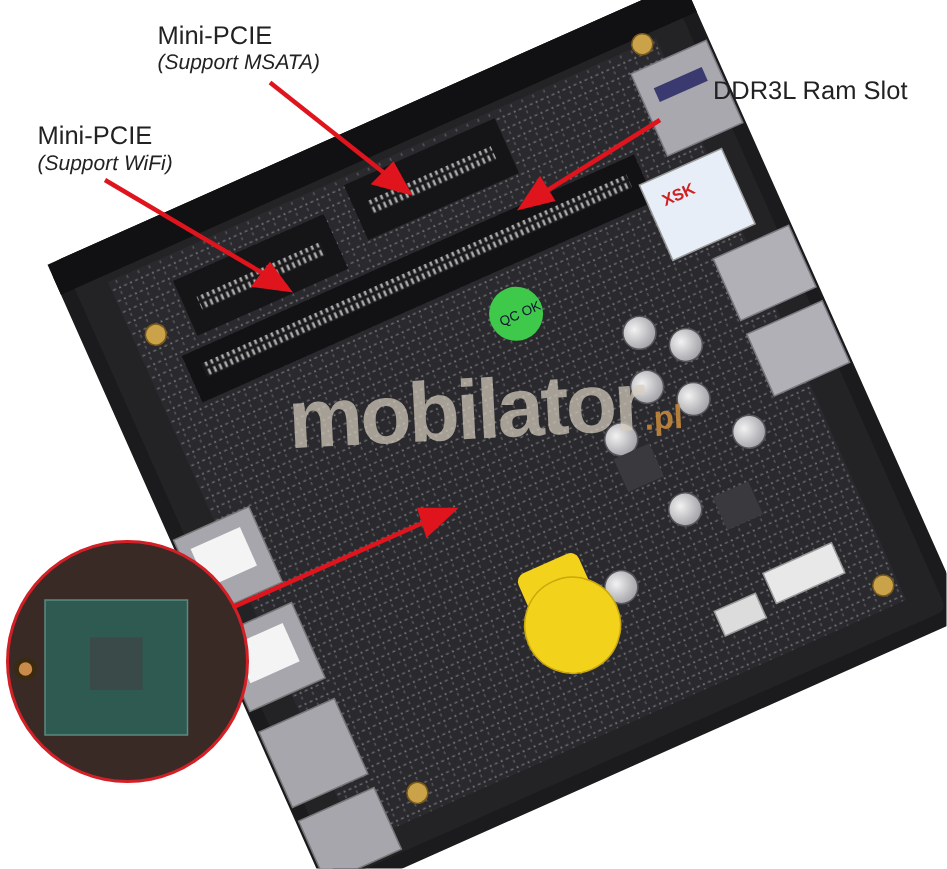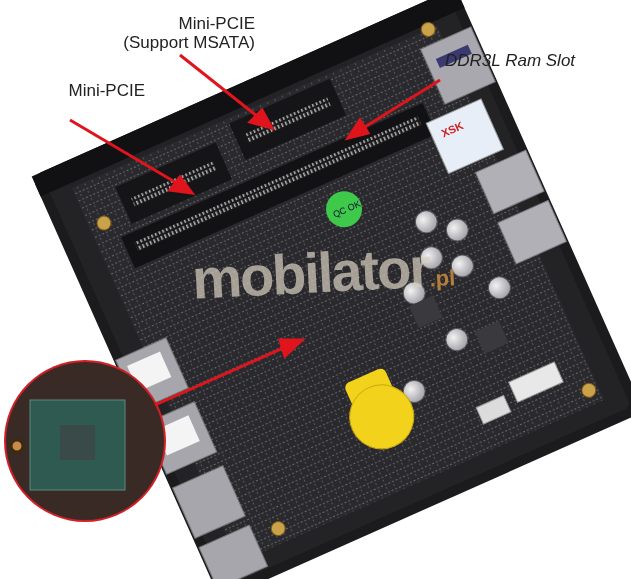--- a/index.html
+++ b/index.html
@@ -1,20 +1,20 @@
 <!DOCTYPE html>
 <html><head>
 <meta charset="utf-8">
 <style>
   html, body { margin:0; padding:0; background:#ffffff; }
   body { width:631px; height:579px; position:relative; overflow:hidden; font-family:"Liberation Sans", sans-serif; }
   .stage { position:absolute; left:0; top:0; width:631px; height:579px; }
-  .label { position:absolute; text-align:right; color:#222; line-height:1.1; }
+  .label { position:absolute; text-align:left; color:#222; line-height:1.1; }
   .label .l1 { font-size:17px; display:block; }
-  .label .l2 { font-size:17px; display:block; }
+  .label .l2 { font-size:14px; display:block;font-style:italic; }
   .wm { position:absolute; left:192px; top:240px; font-family:"Liberation Sans", sans-serif; font-weight:bold; font-size:56px; color:rgba(215,205,190,0.72); letter-spacing:-2px; transform:rotate(-3deg); pointer-events:none; }
   .wm .pl { font-size:22px; color:rgba(205,140,60,0.85); letter-spacing:0; }
 </style>
 </head>
 <body>
 
 <div class="stage">
 <svg width="631" height="579" viewBox="0 0 631 579" xmlns="http://www.w3.org/2000/svg">
   <defs>
     <pattern id="pcbpat" width="8" height="8" patternUnits="userSpaceOnUse">
@@ -124,20 +124,21 @@
 
 <div class="wm"><span>mobilator</span><span class="pl">.pl</span></div>
 
 <div class="label" style="left:105px; top:15px; width:150px;">
   <span class="l1">Mini-PCIE</span>
   <span class="l2">(Support MSATA)</span>
 </div>
 
 <div class="label" style="left:25px; top:82px; width:120px;">
   <span class="l1">Mini-PCIE</span>
+  <span class="l2">(Support WiFi)</span>
 </div>
 
-<div class="label" style="left:445px; top:52px; width:160px; text-align:left;font-style:italic;">
+<div class="label" style="left:445px; top:52px; width:160px; text-align:right;">
   <span class="l1">DDR3L Ram Slot</span>
 </div>
 
 <div class="label" style="left:10px; top:538px; width:160px;">
 </div>
 
 </body></html>

